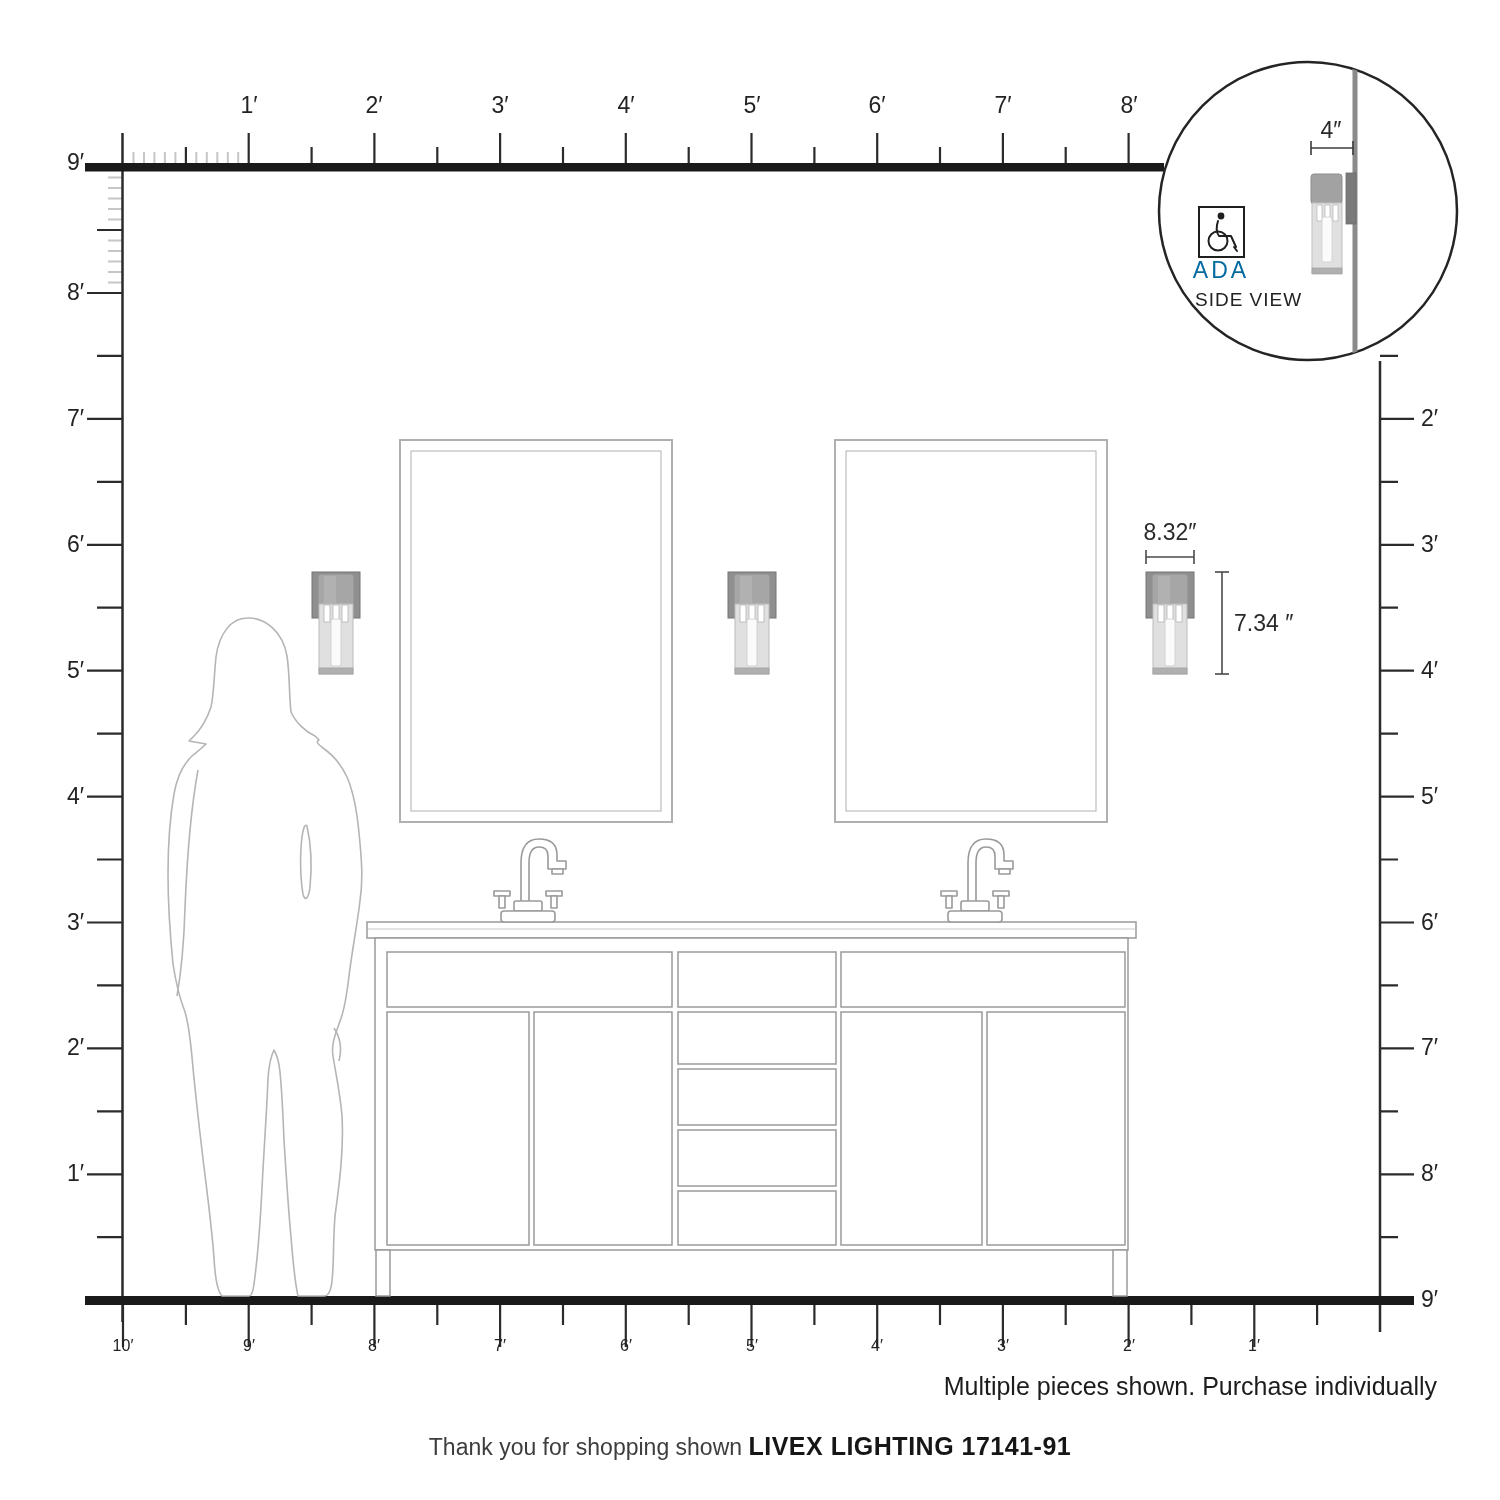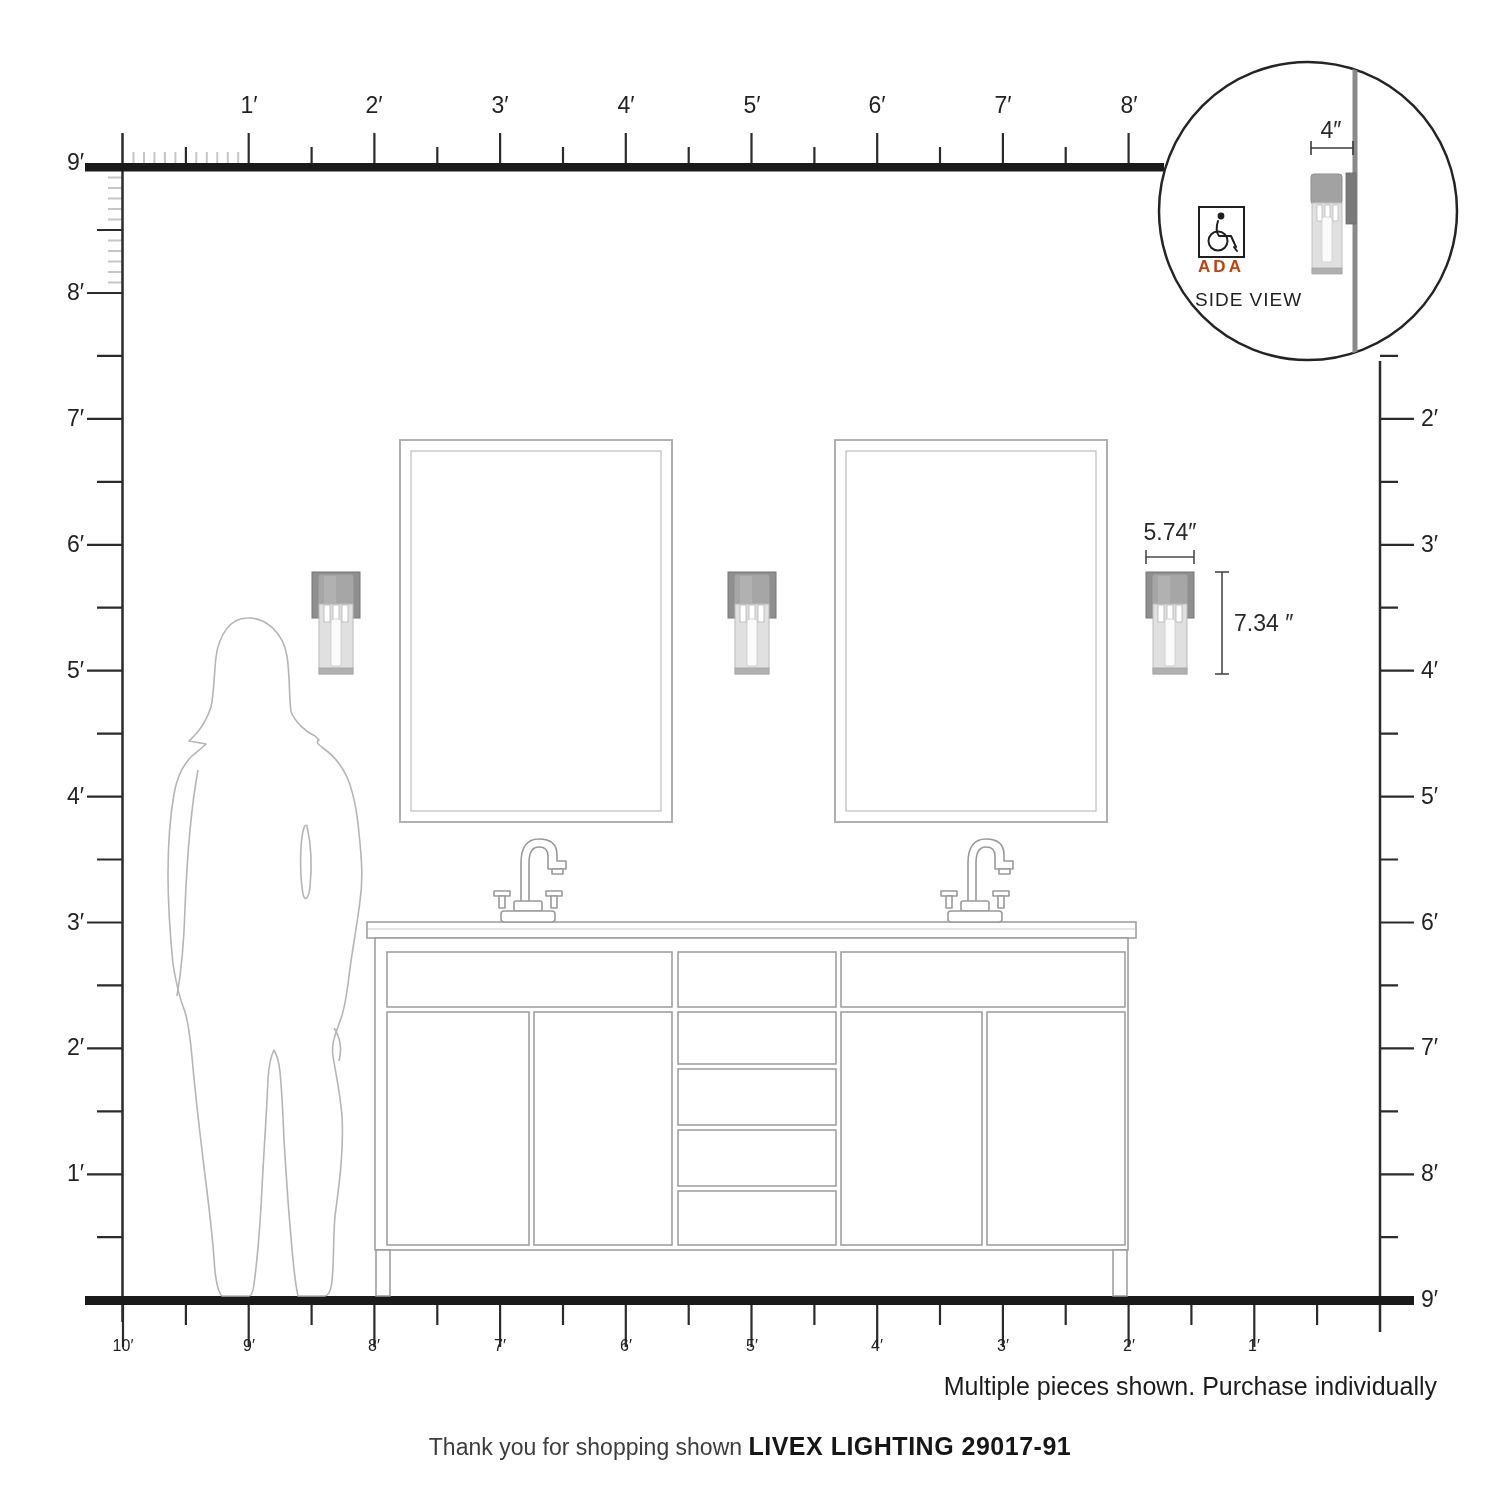--- a/index.html
+++ b/index.html
@@ -7,21 +7,21 @@
          font-family:"Liberation Sans", sans-serif;color:#1f1f1f;}
   svg.linework{position:absolute;left:0;top:0;}
   .lbl{position:absolute;font-size:23px;line-height:27px;color:#232323;white-space:nowrap;}
   .t{transform:translateX(-50%);top:92px;}
   .b{transform:translateX(-50%);top:1332px;font-size:16px;}
   .l{left:36px;width:48px;text-align:right;}
   .r{left:1421px;}
   .dim{position:absolute;font-size:23px;color:#2a2a2a;white-space:nowrap;}
   .dim.center{transform:translateX(-50%);}
   .ada-label{position:absolute;left:1221px;top:257px;transform:translateX(-50%);
-             font-size:17px;letter-spacing:3px;color:#c2410c;font-weight:bold;}
+             font-size:23px;letter-spacing:3px;color:#0369a1;}
   .sideview-label{position:absolute;left:1195px;top:289px;font-size:19px;
                   letter-spacing:1px;color:#222;}
   .purchase-note{position:absolute;right:63px;top:1372px;font-size:25px;color:#1c1c1c;}
   .footer{position:absolute;left:0;top:1432px;width:100%;text-align:center;font-size:23px;color:#3d3d3d;}
   .footer b{font-size:25px;color:#161616;font-weight:bold;letter-spacing:0.5px;}
 </style>
 </head>
 <body>
 
 <div class="stage">
@@ -191,27 +191,27 @@
   <div class="lbl b" style="left:249px">9′</div>
   <div class="lbl b" style="left:374px">8′</div>
   <div class="lbl b" style="left:500px">7′</div>
   <div class="lbl b" style="left:626px">6′</div>
   <div class="lbl b" style="left:752px">5′</div>
   <div class="lbl b" style="left:877px">4′</div>
   <div class="lbl b" style="left:1003px">3′</div>
   <div class="lbl b" style="left:1129px">2′</div>
   <div class="lbl b" style="left:1254px">1′</div>
 
-  <div class="dim center" style="left:1170px;top:519px">5.74″</div>
+  <div class="dim center" style="left:1170px;top:519px">8.32″</div>
   <div class="dim" style="left:1234px;top:610px">7.34 ″</div>
   <div class="dim center" style="left:1331px;top:117px">4″</div>
 
   <div class="ada-label">ADA</div>
   <div class="sideview-label">SIDE VIEW</div>
 
   <div class="purchase-note">Multiple pieces shown. Purchase individually</div>
   <div class="footer">
     <span>Thank you for shopping shown</span>
     <span> </span>
-    <b>LIVEX LIGHTING 29017-91</b>
+    <b>LIVEX LIGHTING 17141-91</b>
   </div>
 
 </div>
 
 </body></html>

